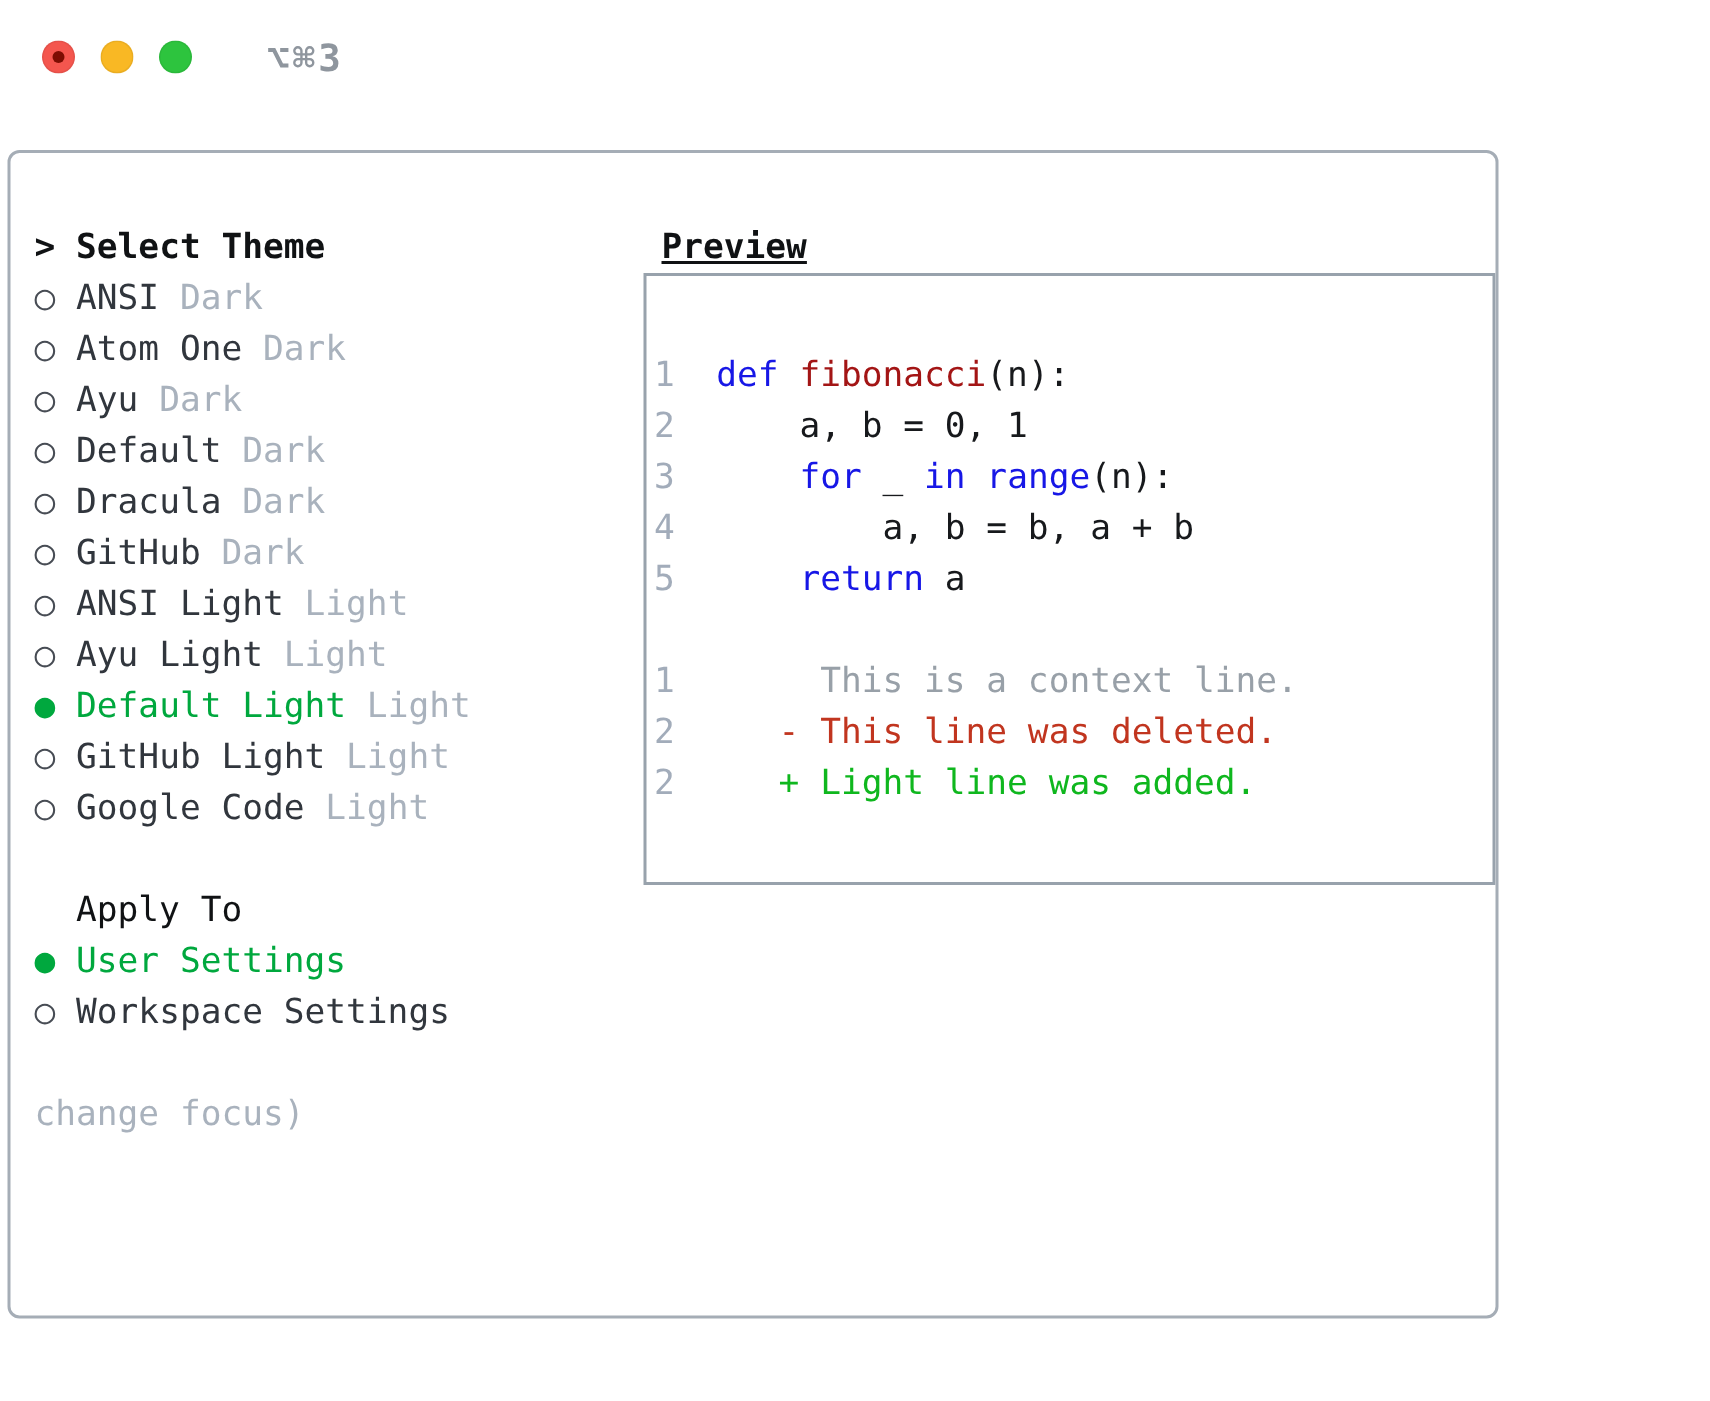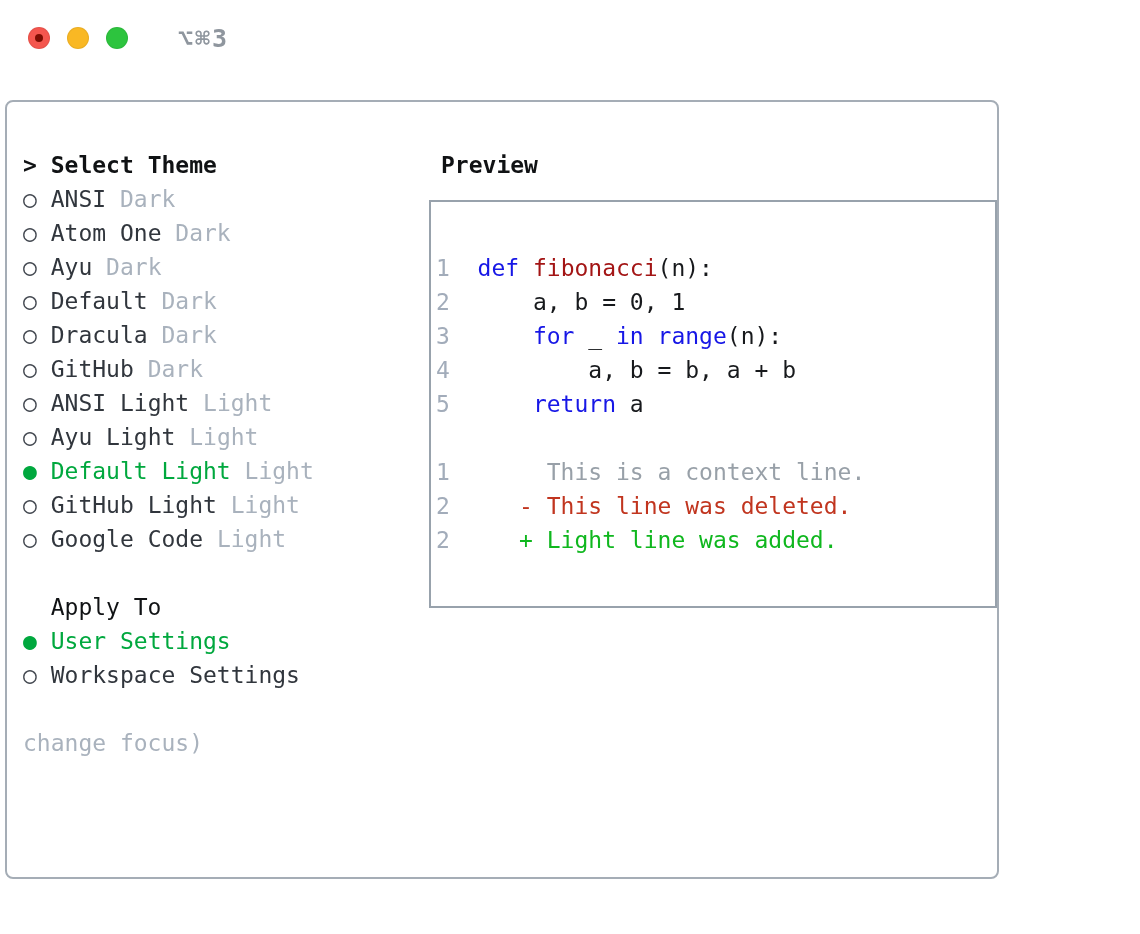--- a/index.html
+++ b/index.html
@@ -93,24 +93,24 @@
     font-size: 23px; white-space: pre;
     color: var(--muted-gray);
   }
   
   .preview-heading {
     height: 34px; line-height: 34px;
     font-size: 23px; font-weight: bold;
     color: var(--heading-black);
     padding-left: 21px;
     white-space: pre;
+    text-decoration: underline;
   }
   .preview-box {
     margin-left: 9px;
-    margin-top: 18px;
     width: 568px;
     height: 408px;
     border: 2px solid var(--box-border);
     box-sizing: border-box;
     padding: 49px 0 16px 5px;
     background: #ffffff;
     overflow: hidden;
   }
   .code-row {
     height: 34px; line-height: 34px;

